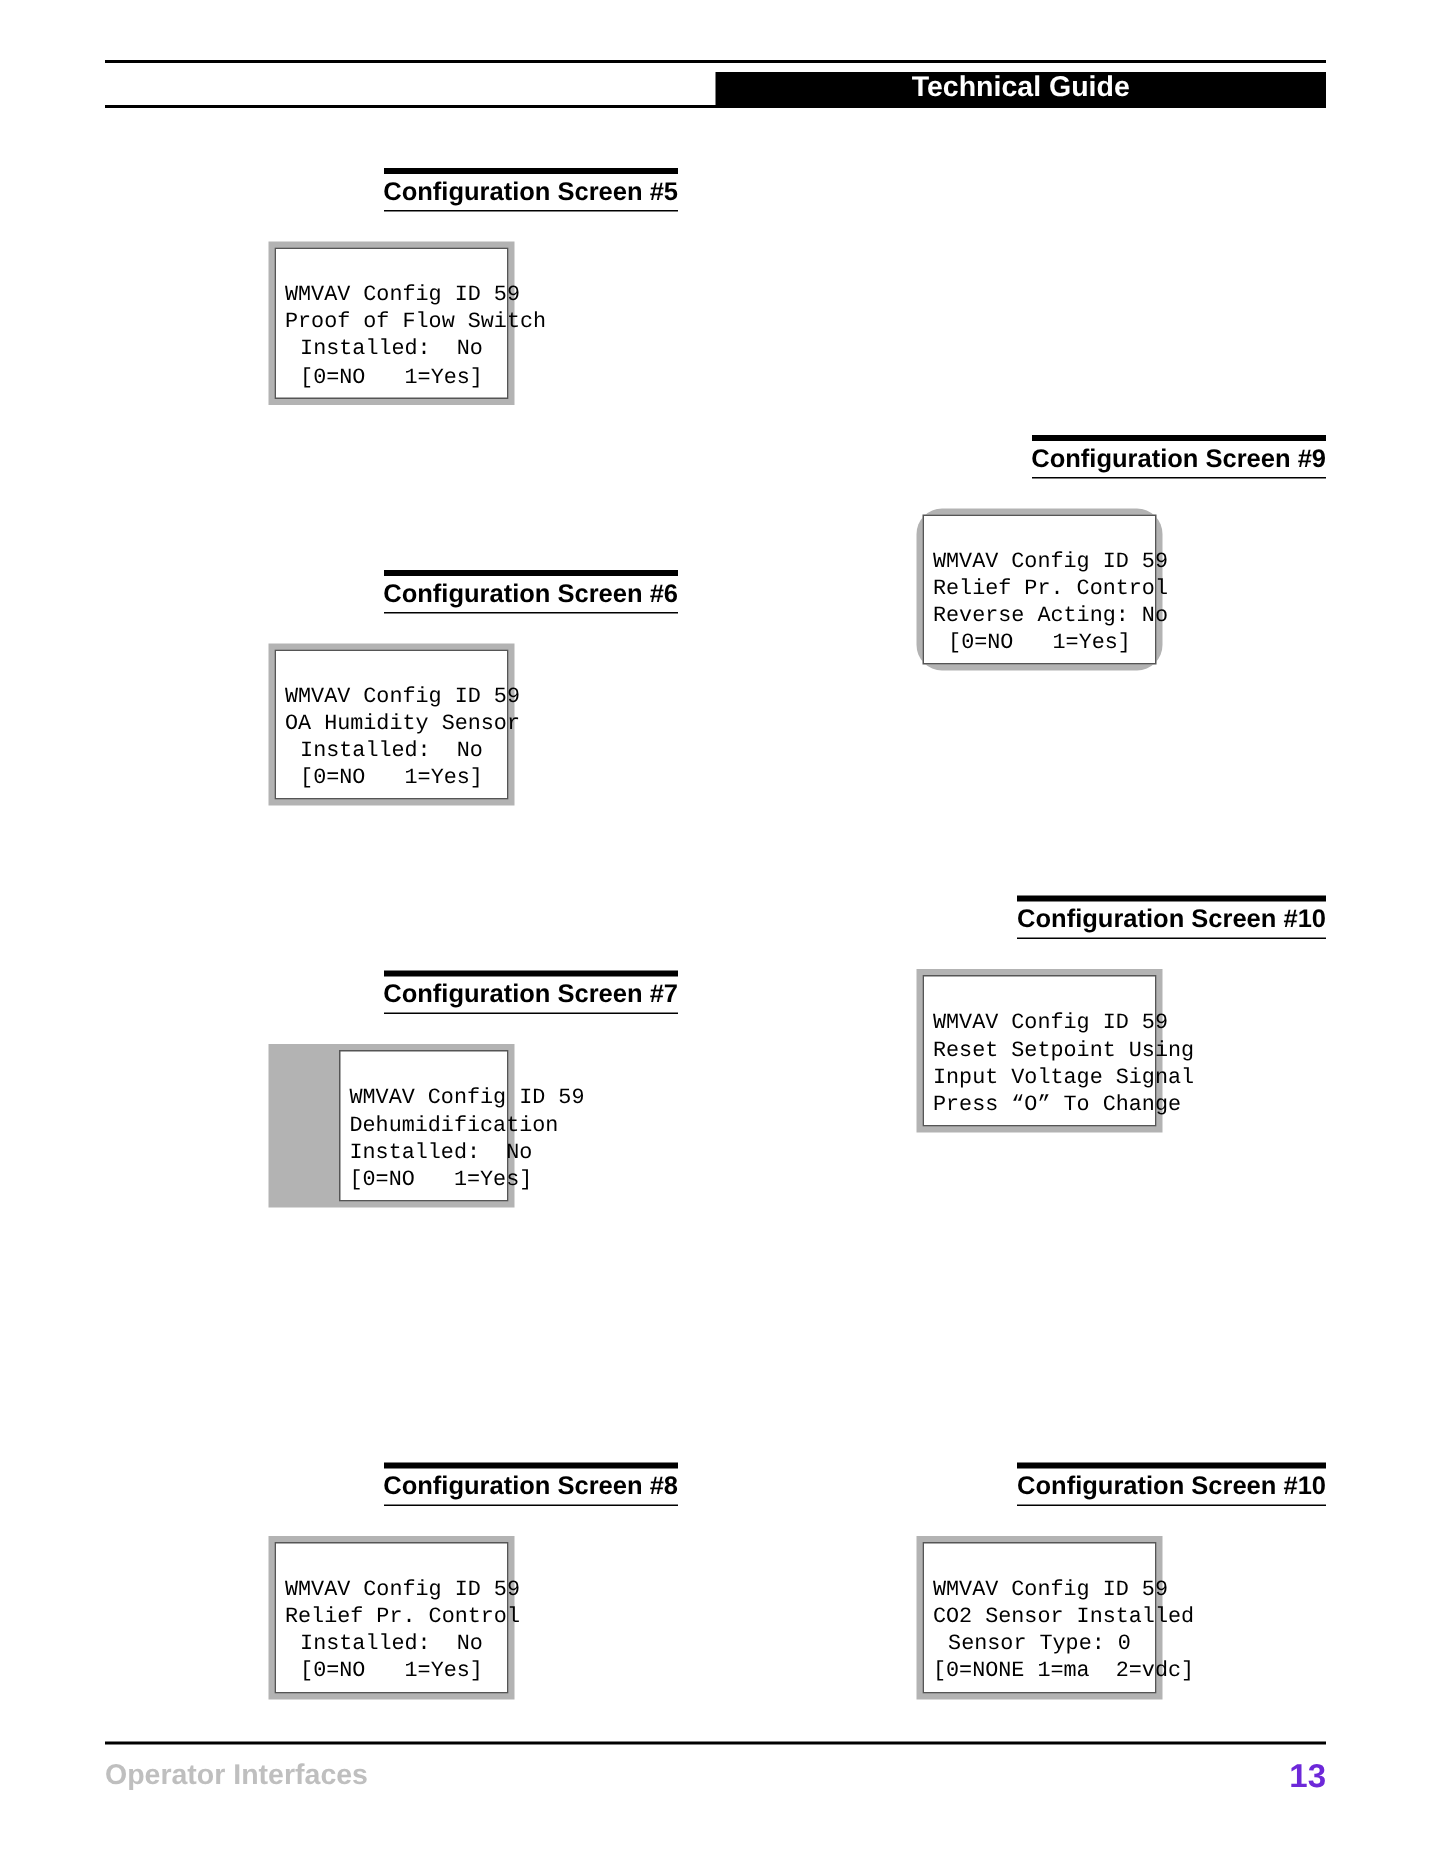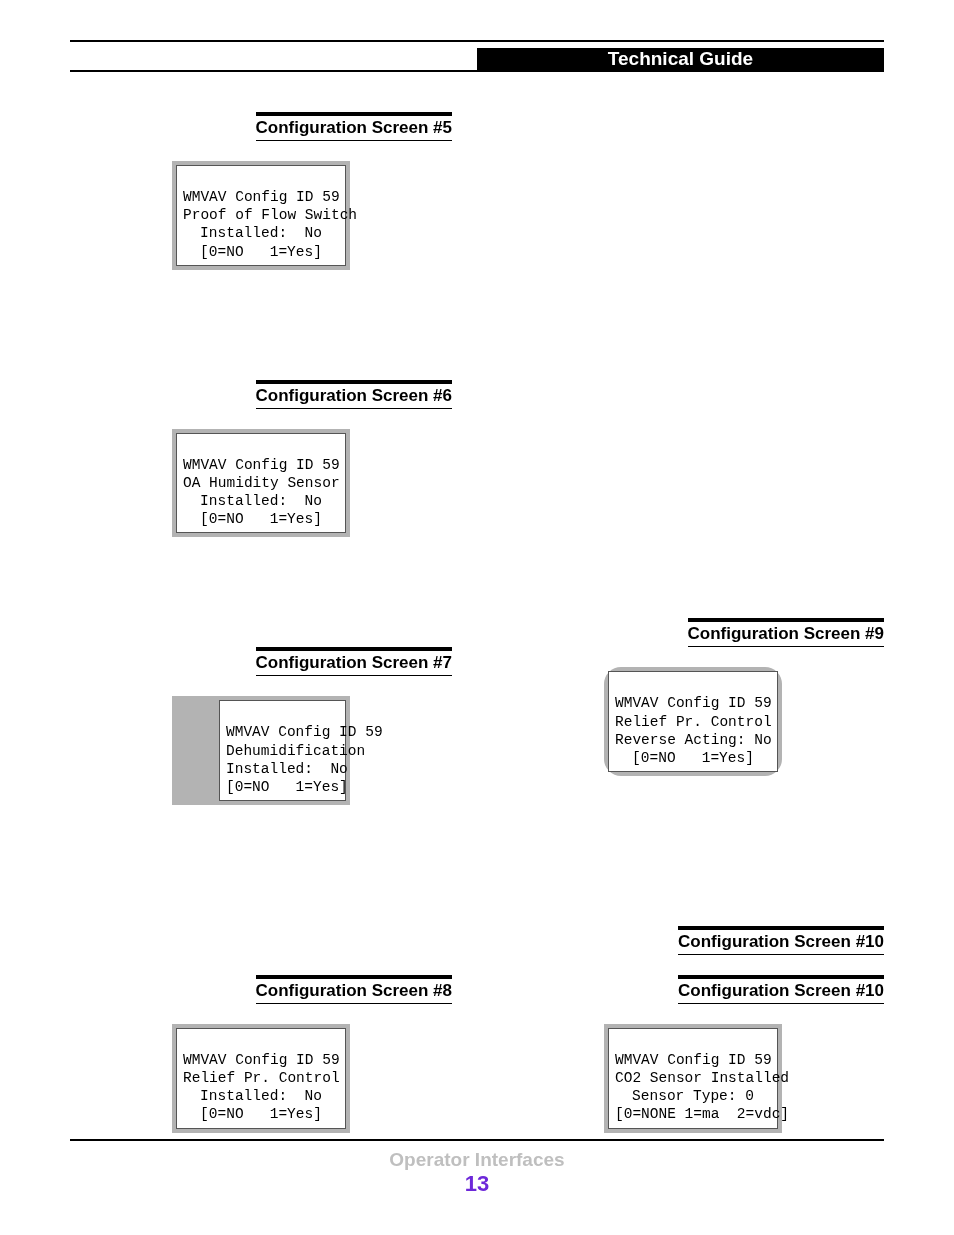--- a/index.html
+++ b/index.html
@@ -46,21 +46,21 @@
     font-family: Arial, Helvetica, sans-serif;
     font-weight: bold;
     font-size: 17px;
     color: #000;
     border-top: 4px solid #000000;
     border-bottom: 1.5px solid #000;
     padding: 2px 0 2px 0;
     margin-bottom: 20px;
   }
   .lcd {
-    width: 178px;
+    width: 164px;
     margin: 0 auto 110px auto;
     background: #b3b3b3;
     padding: 4px;
   }
   .lcd-inner {
     background: #fff;
     border: 1px solid #555;
     padding: 4px 6px;
     font-family: "Courier New", Courier, monospace;
     font-size: 14.5px;
@@ -71,21 +71,20 @@
   .footer {
     position: absolute;
     left: 70px;
     right: 70px;
     bottom: 38px;
     border-top: 2px solid #000;
     padding-top: 8px;
     display: flex;
     justify-content: space-between;
     align-items: center;
-    flex-direction: column;
   }
   .footer-left {
     color: #bfbfbf;
     font-weight: bold;
     font-size: 19px;
     font-family: Arial, Helvetica, sans-serif;
   }
   .footer-right {
     color: #6d28d9;
     font-weight: bold;
@@ -147,20 +146,27 @@
     <div class="section-title">Configuration Screen #9</div>
     <div class="lcd" style="margin-bottom:150px;border-radius:17px;">
       <div class="lcd-inner">
 <span>WMVAV Config ID 59</span>
 <span>Relief Pr. Control</span>
 <span>Reverse Acting: No</span>
 <span>[0=NO   1=Yes]</span></div>
     </div>
 
     <div class="section-title">Configuration Screen #10</div>
+    <div class="lcd" style="margin-bottom:220px;">
+      <div class="lcd-inner">
+<span>WMVAV Config ID 59</span>
+<span>Reset Setpoint Using</span>
+<span>Input Voltage Signal</span>
+<span>Press “O” To Change</span></div>
+    </div>
 
     <div class="section-title">Configuration Screen #10</div>
     <div class="lcd" style="margin-bottom:30px;">
       <div class="lcd-inner">
 <span>WMVAV Config ID 59</span>
 <span>CO2 Sensor Installed</span>
 <span>Sensor Type: 0</span>
 <span>[0=NONE 1=ma  2=vdc]</span></div>
     </div>
 

